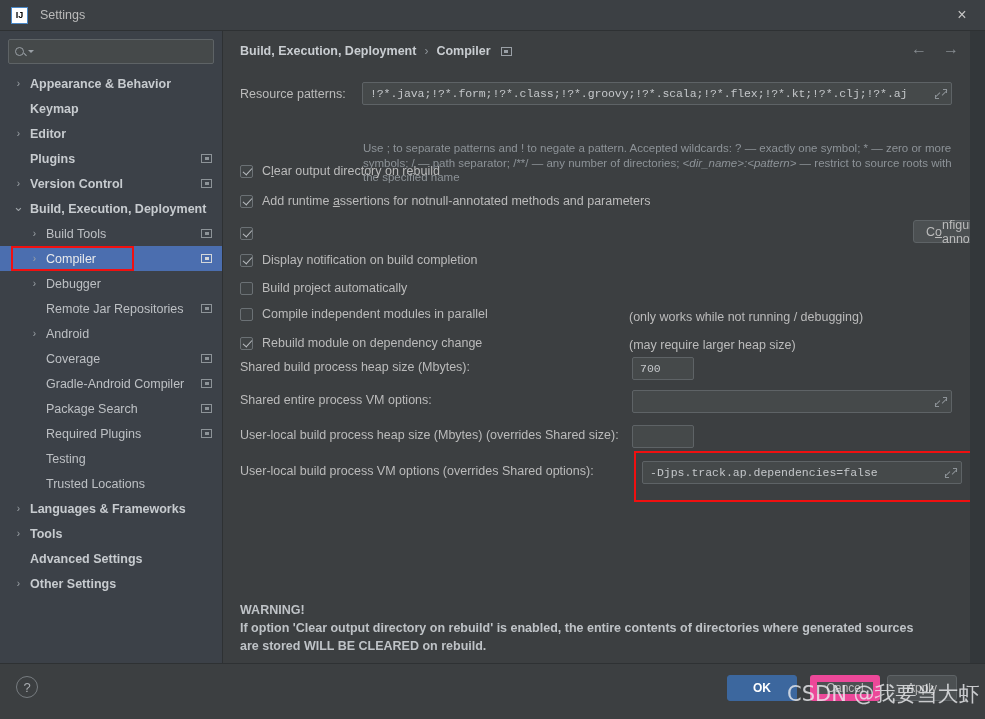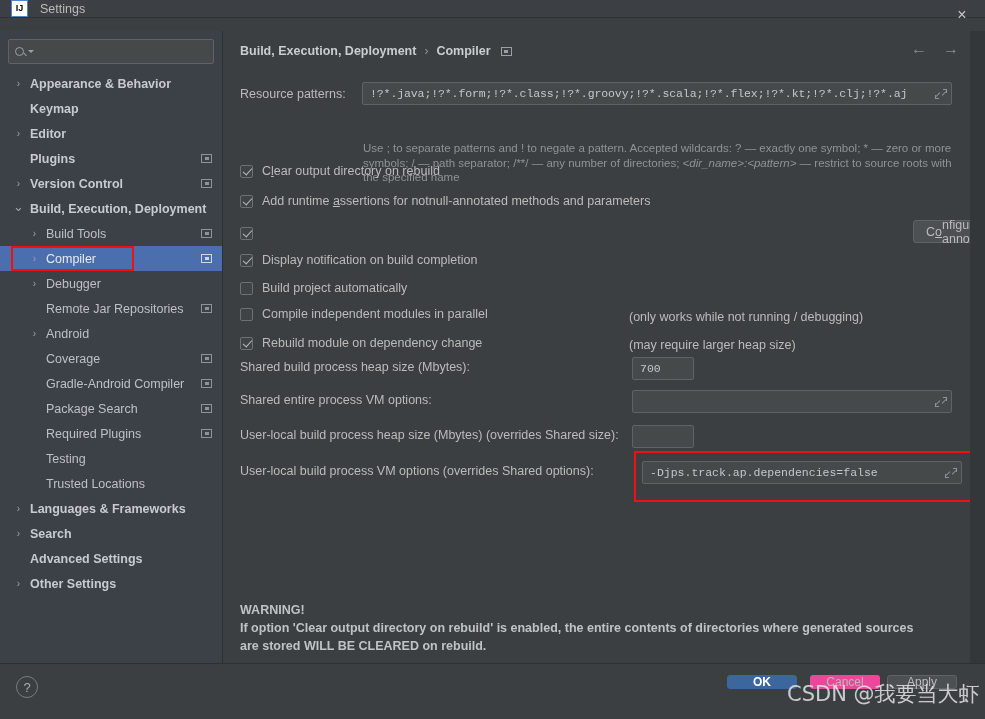--- a/index.html
+++ b/index.html
@@ -6,21 +6,21 @@
   html, body {
     width: 985px; height: 719px;
     background: #3c3f41;
     font-family: "Liberation Sans", sans-serif;
     overflow: hidden;
     -webkit-font-smoothing: antialiased;
   }
 
   
   #titlebar {
-    position: absolute; top: 0; left: 0; width: 985px; height: 18px;
+    position: absolute; top: 0; left: 0; width: 985px; height: 31px;
     background: #3c4044;
     border-bottom: 1px solid #2e3133;
     display: flex; align-items: center;
   }
   #ij-logo {
     width: 17px; height: 17px; margin-left: 11px;
     border: 1px solid #4a88c7;
     background: #ffffff;
     display: flex; align-items: center; justify-content: center;
     font-size: 9px; font-weight: bold; color: #000; line-height: 1;
@@ -247,21 +247,21 @@
     background: #3c3f41; border-top: 1px solid #2e3133;
   }
   #help-btn {
     position: absolute; left: 16px; top: 12px;
     width: 22px; height: 22px; border-radius: 50%;
     border: 1px solid #777c80; color: #a8acb0;
     font-size: 13px; display: flex; align-items: center; justify-content: center;
     cursor: pointer;
   }
   .dlg-btn {
-    position: absolute; top: 11px; height: 14px;
+    position: absolute; top: 11px; height: 26px;
     border-radius: 3px; font-size: 12px; font-weight: bold;
     display: flex; align-items: center; justify-content: center;
     cursor: pointer; font-family: "Liberation Sans", sans-serif;
   }
   #ok-btn   { left: 727px; width: 70px; background: #3c679e; border: 1px solid #3c679e; color: #ffffff; }
   #cancel-btn { left: 810px; width: 70px; background: #4c5052; border: 7px solid #ec4899; color: #bbbbbb; font-weight: normal; }
   #apply-btn  { left: 887px; width: 70px; background: #4c5052; border: 1px solid #5e6366; color: #bbbbbb; font-weight: normal; }
 
   #watermark {
     position: absolute; left: 787px; top: 680px;
@@ -382,21 +382,21 @@
       <div class="tree-row" style="padding-left: 28px;">
         <span class="arrow none">&nbsp;</span>
         <span class="tree-label" style="margin-left: 5px;">Trusted Locations</span>
       </div>
       <div class="tree-row bold" style="padding-left: 12px;">
         <span class="arrow">›</span>
         <span class="tree-label" style="margin-left: 5px;">Languages &amp; Frameworks</span>
       </div>
       <div class="tree-row bold" style="padding-left: 12px;">
         <span class="arrow">›</span>
-        <span class="tree-label" style="margin-left: 5px;">Search</span>
+        <span class="tree-label" style="margin-left: 5px;">Tools</span>
       </div>
       <div class="tree-row bold" style="padding-left: 12px;">
         <span class="arrow none">&nbsp;</span>
         <span class="tree-label" style="margin-left: 5px;">Advanced Settings</span>
       </div>
       <div class="tree-row bold" style="padding-left: 12px;">
         <span class="arrow">›</span>
         <span class="tree-label" style="margin-left: 5px;">Other Settings</span>
       </div>
     </div>

